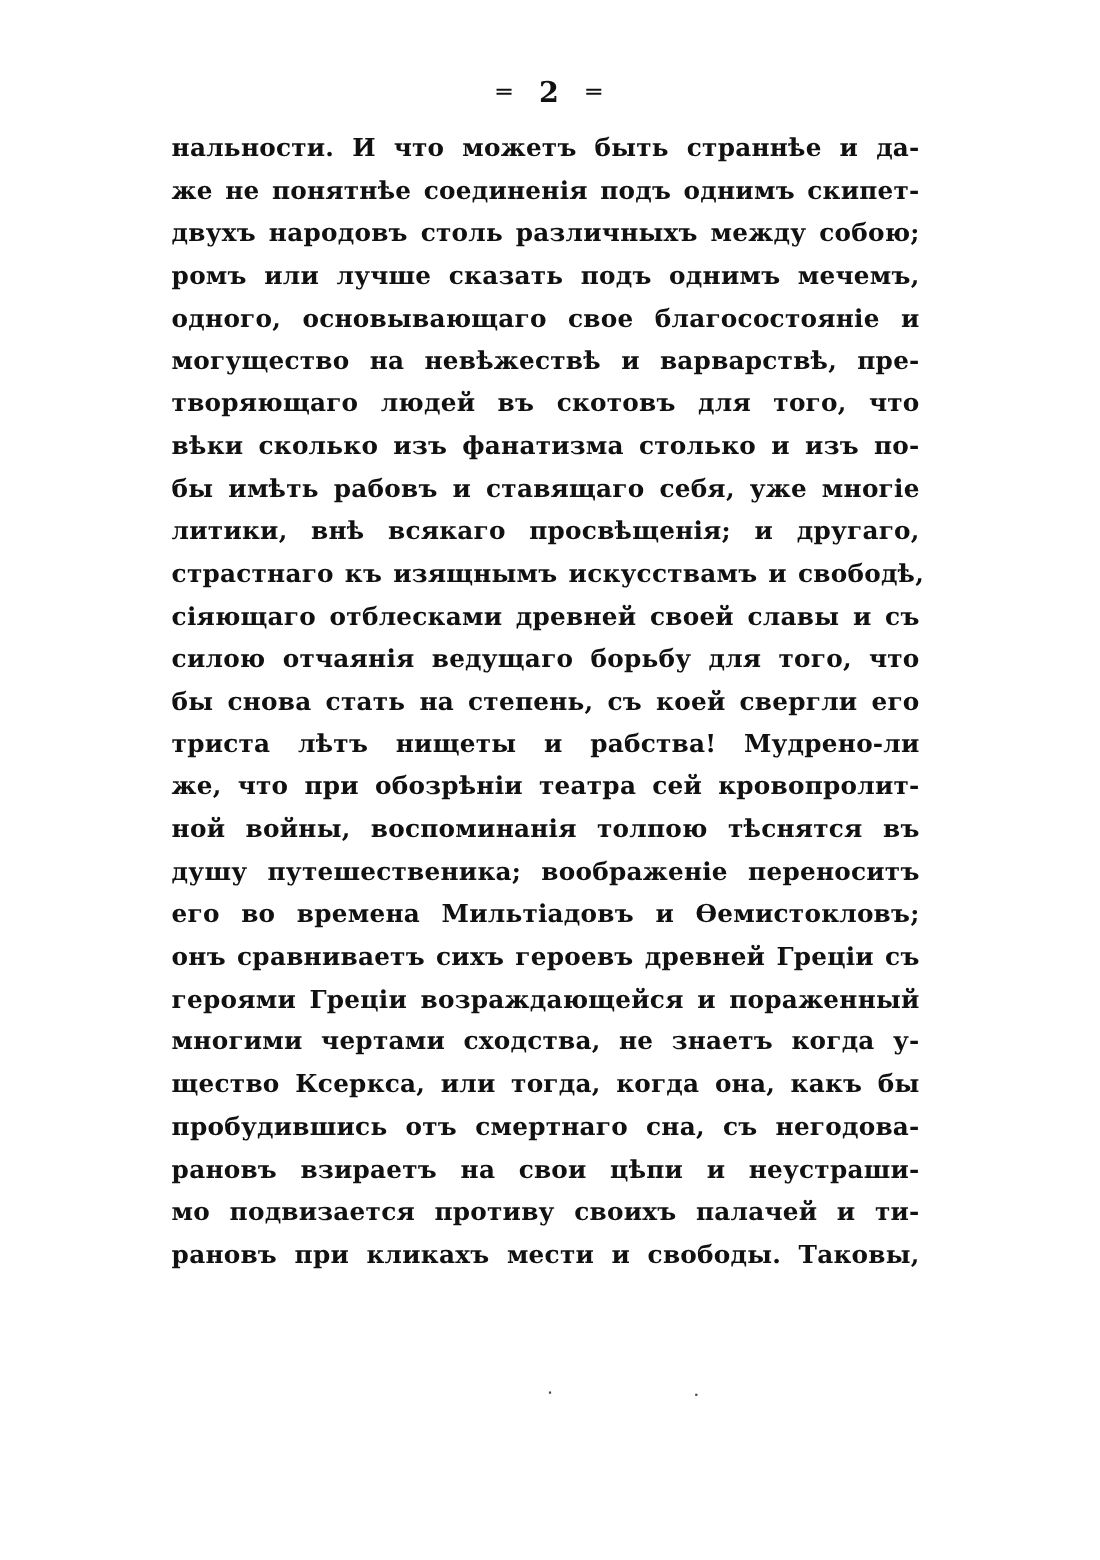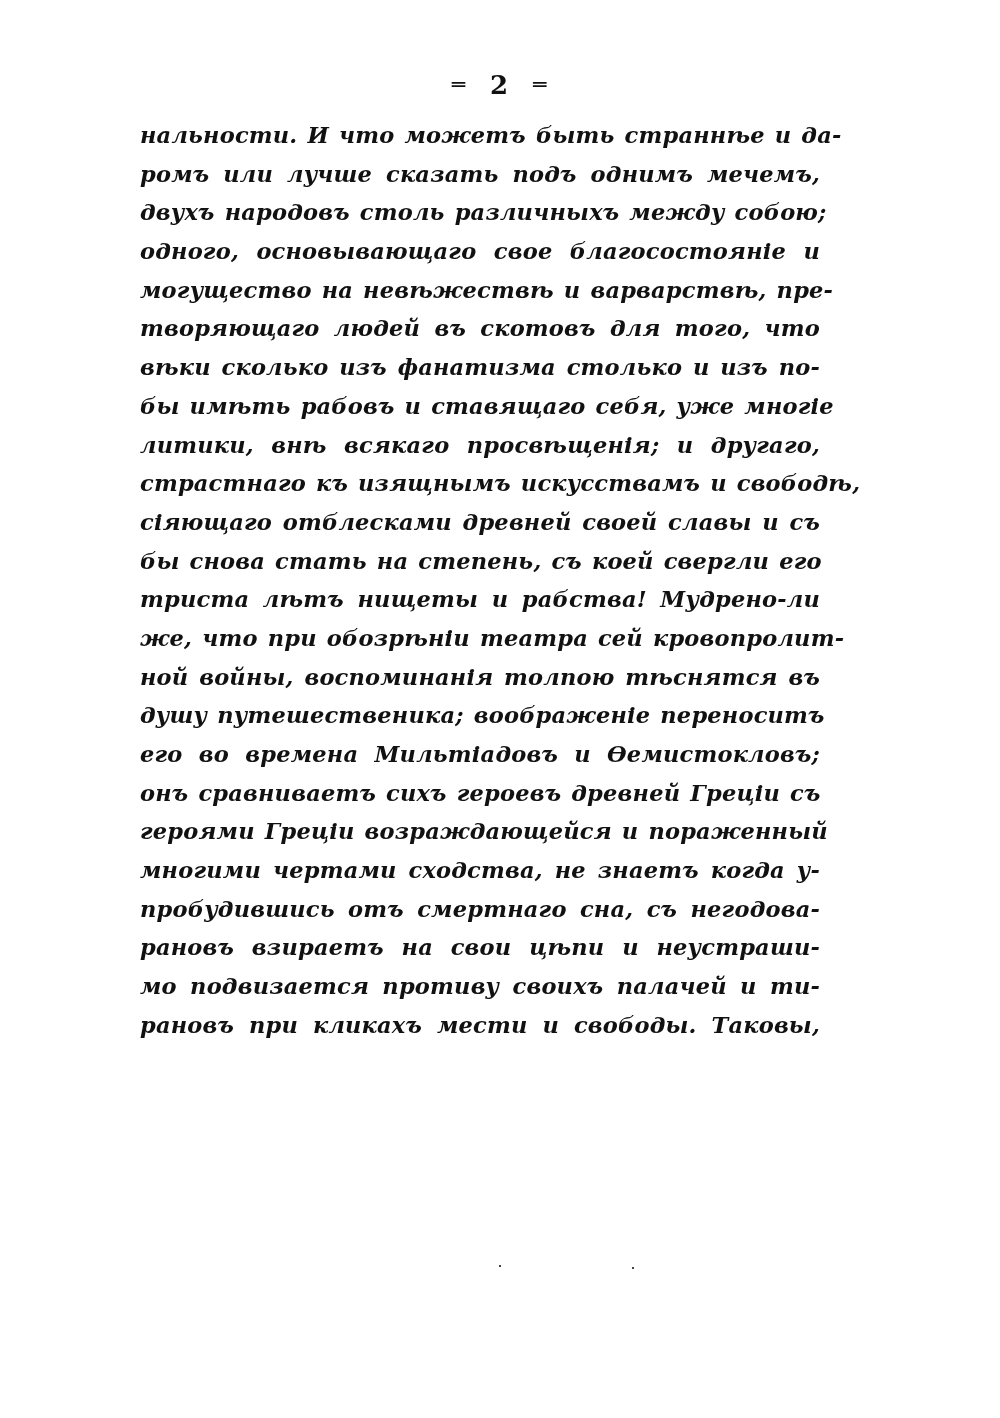--- a/index.html
+++ b/index.html
@@ -7,60 +7,63 @@
     .page {
       position: absolute; left: 0; top: 0; width: 1000px; height: 1418px;
       background: #ffffff; color: #111111;
       font-family: "DejaVu Serif", "Liberation Serif", serif;
     }
     .header {
       position: absolute; top: 70px; left: 0; width: 1000px;
       text-align: center; font-size: 26px; font-weight: bold; letter-spacing: 2px;
     }
     .header .dash { display: inline-block; font-size: 22px; margin: 0 12px; vertical-align: 2px; }
-    .body-text { position: absolute; left: 140px; top: 116px; width: 680px; font-style: italic; }
+    .body-text { position: absolute; left: 156px; top: 116px; width: 680px; }
     .line {
       height: 38.7px; line-height: 38.7px; font-size: 22.5px; font-weight: bold;
       white-space: nowrap; text-align: justify; text-align-last: justify;
       letter-spacing: 0.2px; word-spacing: 2px;
     }
     .line.last { text-align-last: justify; }
     .specks span { position: absolute; width: 2px; height: 2px; background: #444; }
   </style>
 </head>
 <body>
 
 <div class="page">
   <div class="header">
     <span class="dash">═</span>
     <span>2</span>
     <span class="dash">═</span>
   </div>
 
   <div class="body-text">
     <div class="line">нальности. И что можетъ быть страннѣе и да-</div>
+    <div class="line">же не понятнѣе соединенія подъ однимъ скипет-</div>
+    <div class="line">двухъ народовъ столь различныхъ между собою;</div>
     <div class="line">ромъ или лучше сказать подъ однимъ мечемъ,</div>
-    <div class="line">двухъ народовъ столь различныхъ между собою;</div>
     <div class="line">одного, основывающаго свое благосостояніе и</div>
     <div class="line">могущество на невѣжествѣ и варварствѣ, пре-</div>
     <div class="line">творяющаго людей въ скотовъ для того, что</div>
     <div class="line">вѣки сколько изъ фанатизма столько и изъ по-</div>
     <div class="line">бы имѣть рабовъ и ставящаго себя, уже многіе</div>
     <div class="line">литики, внѣ всякаго просвѣщенія; и другаго,</div>
     <div class="line">страстнаго къ изящнымъ искусствамъ и свободѣ,</div>
     <div class="line">сіяющаго отблесками древней своей славы и съ</div>
+    <div class="line">силою отчаянія ведущаго борьбу для того, что</div>
     <div class="line">бы снова стать на степень, съ коей свергли его</div>
     <div class="line">триста лѣтъ нищеты и рабства! Мудрено-ли</div>
     <div class="line">же, что при обозрѣніи театра сей кровопролит-</div>
     <div class="line">ной войны, воспоминанія толпою тѣснятся въ</div>
     <div class="line">душу путешественика; воображеніе переноситъ</div>
     <div class="line">его во времена Мильтіадовъ и Ѳемистокловъ;</div>
     <div class="line">онъ сравниваетъ сихъ героевъ древней Греціи съ</div>
     <div class="line">героями Греціи возраждающейся и пораженный</div>
     <div class="line">многими чертами сходства, не знаетъ когда у-</div>
+    <div class="line">щество Ксеркса, или тогда, когда она, какъ бы</div>
     <div class="line">пробудившись отъ смертнаго сна, съ негодова-</div>
     <div class="line">рановъ взираетъ на свои цѣпи и неустраши-</div>
     <div class="line">мо подвизается противу своихъ палачей и ти-</div>
     <div class="line last">рановъ при кликахъ мести и свободы. Таковы,</div>
   </div>
 
   <div class="specks">
     <span style="left:499px; top:1265px;"></span>
     <span style="left:632px; top:1267px;"></span>
   </div>

